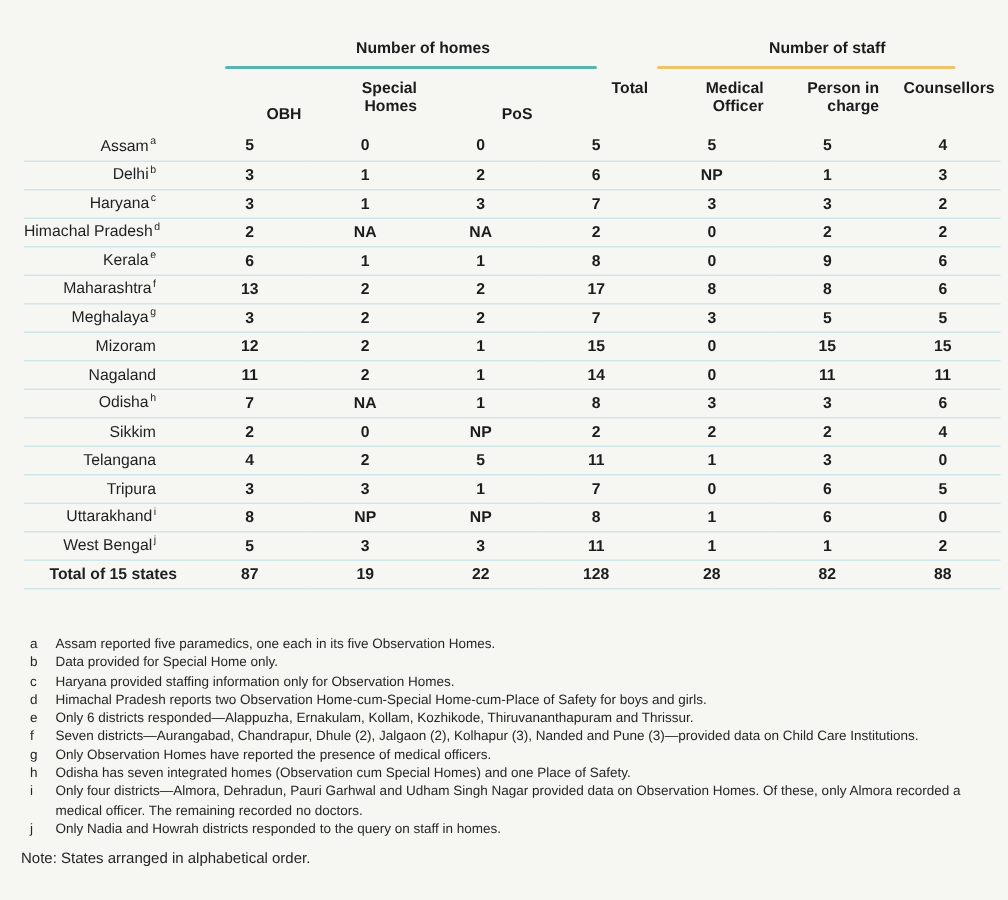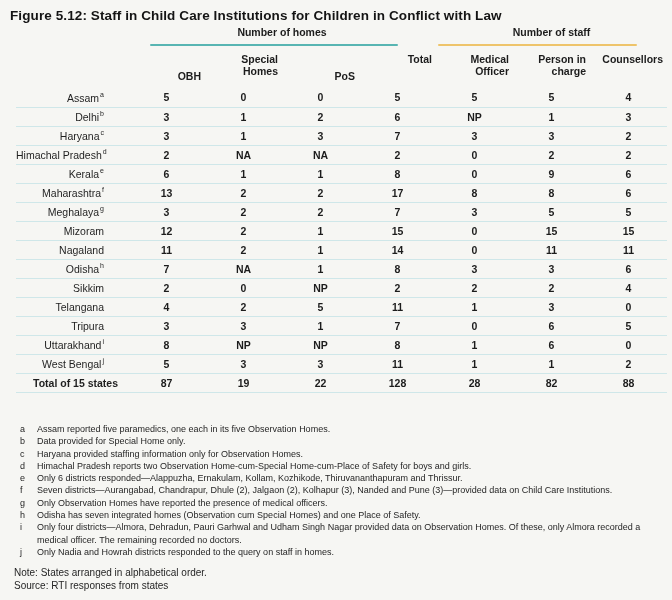--- a/index.html
+++ b/index.html
@@ -63,21 +63,20 @@
   .endnotes{
     position:absolute;left:14px;top:566px;
     font-size:10px;line-height:13px;color:#262626;
   }
 </style>
 </head>
 <body>
 
 <div class="page">
 
-  <h1 class="title">Figure 5.12: Staff in Child Care Institutions for Children in Conflict with Law</h1>
 
   <table class="staff">
     <colgroup>
       <col class="c-state">
       <col class="c-num">
         <col class="c-num">
         <col class="c-num">
         <col class="c-num">
       <col class="c-num">
         <col class="c-num">
@@ -308,16 +307,15 @@
         <span class="fn-text">Only four districts—Almora, Dehradun, Pauri Garhwal and Udham Singh Nagar provided data on Observation Homes. Of these, only Almora recorded a medical officer. The remaining recorded no doctors.</span>
       </div>
       <div class="fn">
         <span class="fn-letter">j</span>
         <span class="fn-text">Only Nadia and Howrah districts responded to the query on staff in homes.</span>
       </div>
     </div>
 
   <div class="endnotes">
     <div>Note: States arranged in alphabetical order.</div>
-    <div>Source: RTI responses from states</div>
   </div>
 
 </div>
 
 </body></html>

